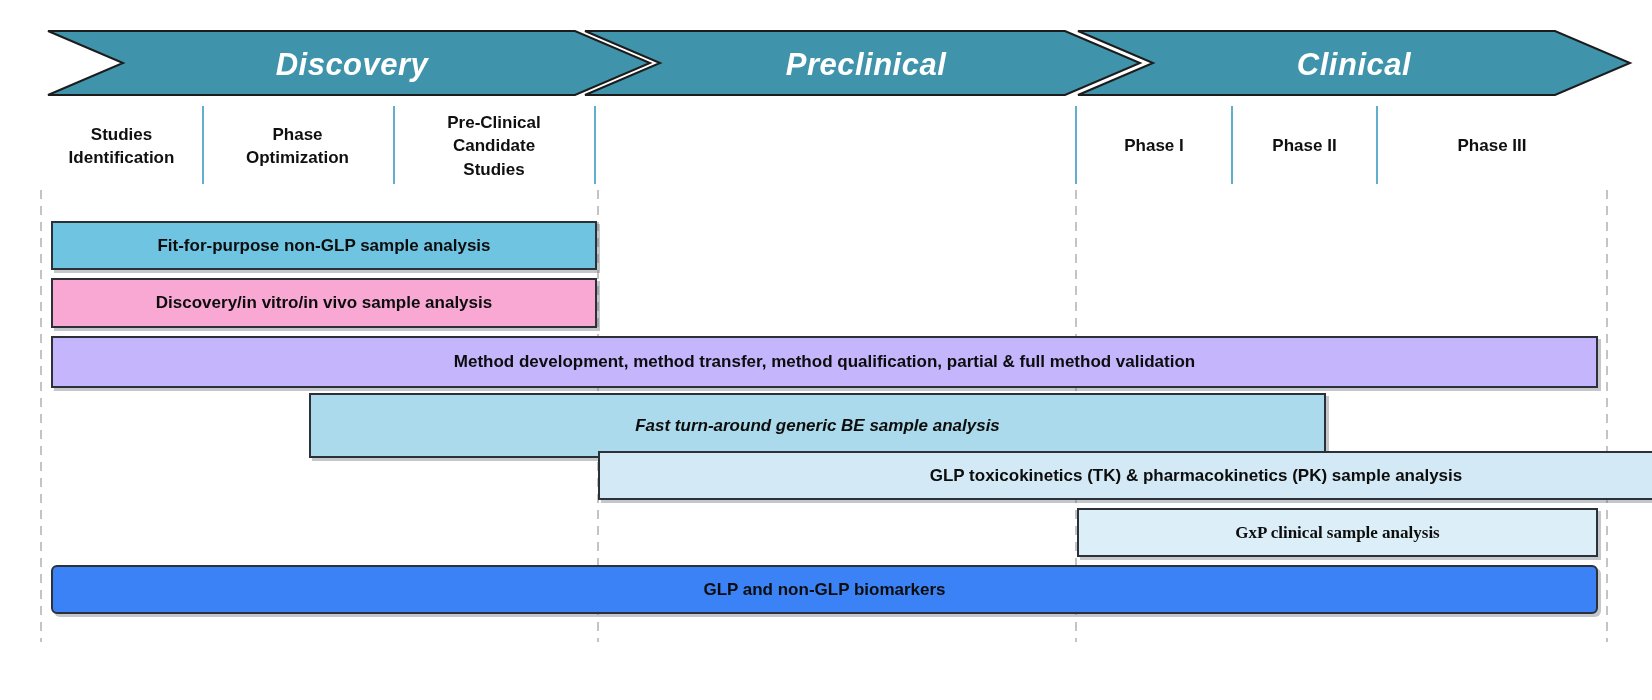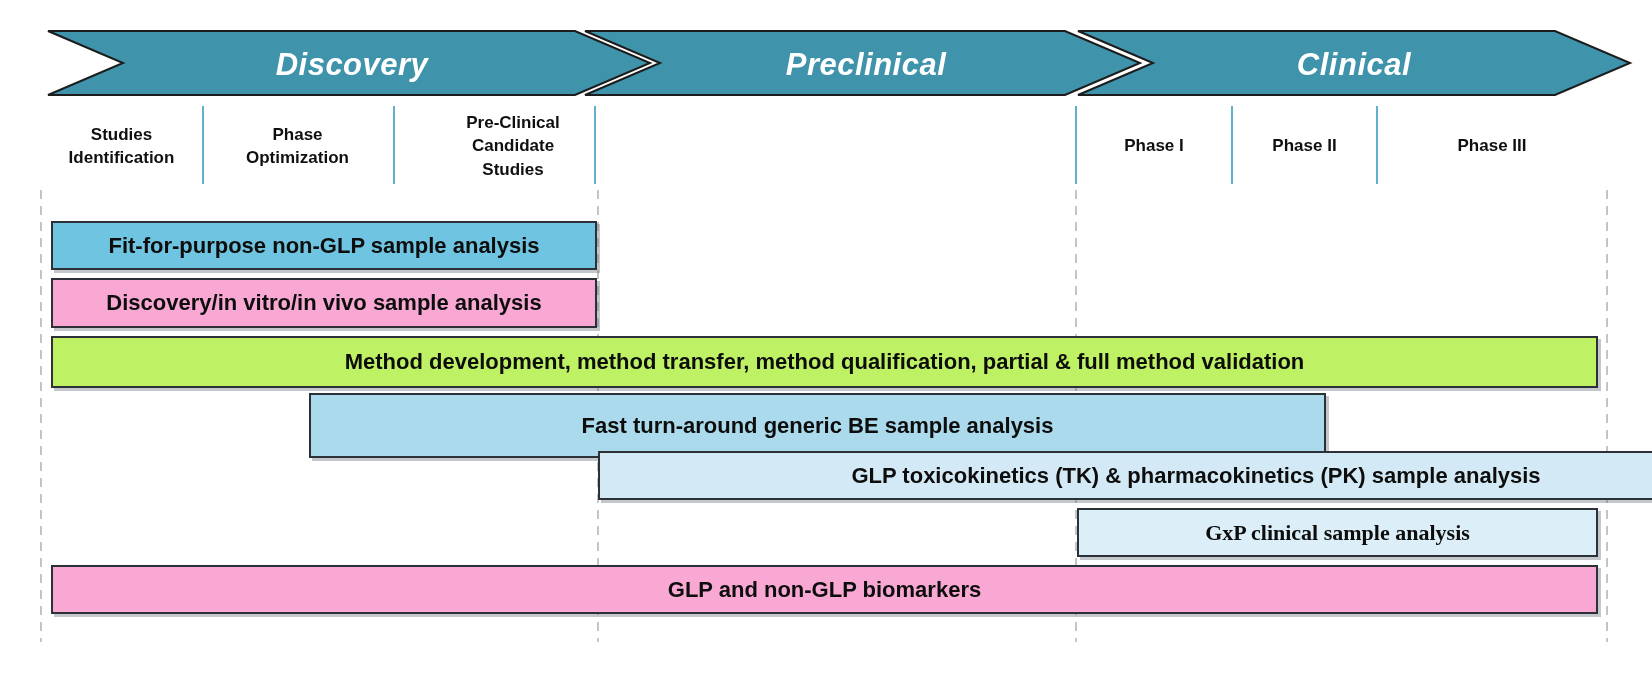--- a/index.html
+++ b/index.html
@@ -49,38 +49,38 @@
   }
   .bar {
     position: absolute;
     box-sizing: border-box;
     border: 2px solid #2b3137;
     box-shadow: 3px 3px 0 rgba(105,115,125,0.40);
     display: flex;
     align-items: center;
     justify-content: center;
     text-align: right;
-    font-size: 22px;
+    font-size: 17px;
     font-weight: bold;
     color: #0d0d0d;
     white-space: nowrap;
   }
   
   .bar-1 { left: 51px;  top: 221px; width: 546px;  height: 49px; }
   .bar-2 { left: 51px;  top: 278px; width: 546px;  height: 50px; }
   .bar-3 { left: 51px;  top: 336px; width: 1547px; height: 52px; }
-  .bar-4 { left: 309px; top: 393px; width: 1017px; height: 65px; }
+  .bar-4 { left: 309px; top: 393px; width: 1017px; height: 65px; font-style: italic; }
   .bar-5 { left: 598px; top: 451px; width: 1196px; height: 49px; }
   .bar-6 { left: 1077px;top: 508px; width: 521px;  height: 49px; }
   .bar-7 { left: 51px;  top: 565px; width: 1547px; height: 49px; }
 
   
   .stage-0 { left: 41px;   width: 161px; }
   .stage-1 { left: 202px;  width: 191px; }
-  .stage-2 { left: 412px;  width: 202px; align-items: center; }
+  .stage-2 { left: 393px;  width: 202px; align-items: center; }
   .stage-3 { left: 595px;  width: 481px; }
   .stage-4 { left: 1076px; width: 156px; }
   .stage-5 { left: 1232px; width: 145px; }
   .stage-6 { left: 1377px; width: 230px; }
   .stage-0 .wrap { max-width: 122px; }
   .stage-1 .wrap { max-width: 122px; }
   .stage-2 .wrap { max-width: 112px; }
 
   
   .dash-0 { left: 40px; }
@@ -140,29 +140,29 @@
   <div class="dashed-line dash-1"></div>
   <div class="dashed-line dash-2"></div>
   <div class="dashed-line dash-3"></div>
 
   <div class="bar bar-1" style="background-color: rgb(111, 197, 225);">
     <span>Fit-for-purpose non-GLP sample analysis</span>
   </div>
   <div class="bar bar-2" style="background-color: #f9a8d4;">
     <span>Discovery/in vitro/in vivo sample analysis</span>
   </div>
-  <div class="bar bar-3" style="background-color: #bef264;">
+  <div class="bar bar-3" style="background-color: #c4b5fd;">
     <span>Method development, method transfer, method qualification, partial &amp; full method validation</span>
   </div>
   <div class="bar bar-4" style="background-color: rgb(170, 218, 235);">
     <span>Fast turn-around generic BE sample analysis</span>
   </div>
   <div class="bar bar-5" style="background-color: rgb(211, 234, 246);">
     <span>GLP toxicokinetics (TK) &amp; pharmacokinetics (PK) sample analysis</span>
   </div>
   <div class="bar bar-6" style="background-color: rgb(220, 239, 248); font-family: Liberation Serif, serif;">
     <span>GxP clinical sample analysis</span>
   </div>
-  <div class="bar bar-7" style="background-color: #f9a8d4;">
+  <div class="bar bar-7" style="background-color: #3b82f6; border-radius: 6px;">
     <span>GLP and non-GLP biomarkers</span>
   </div>
 
 </div>
 
 </body></html>

